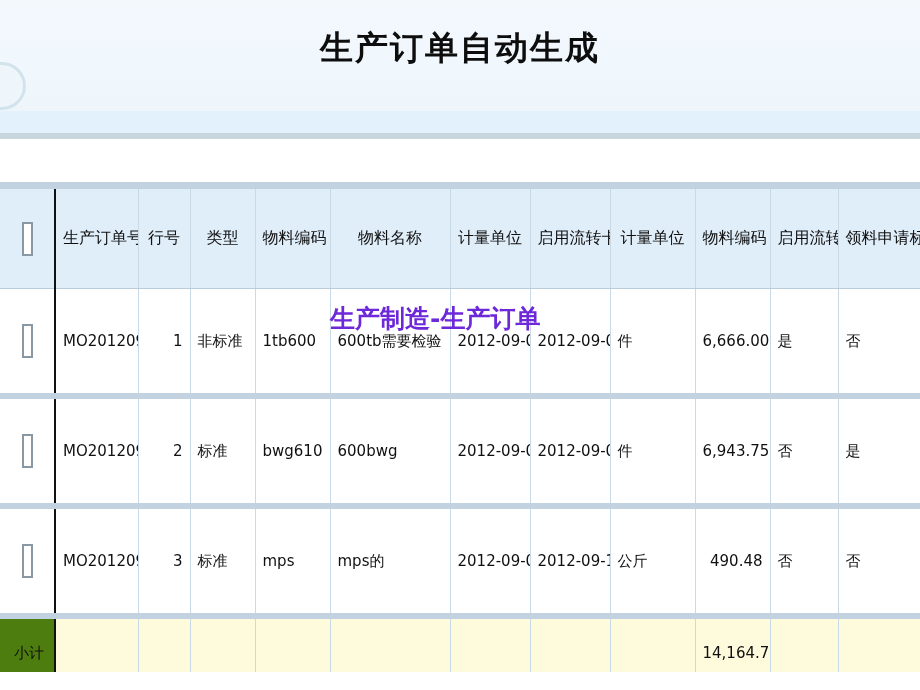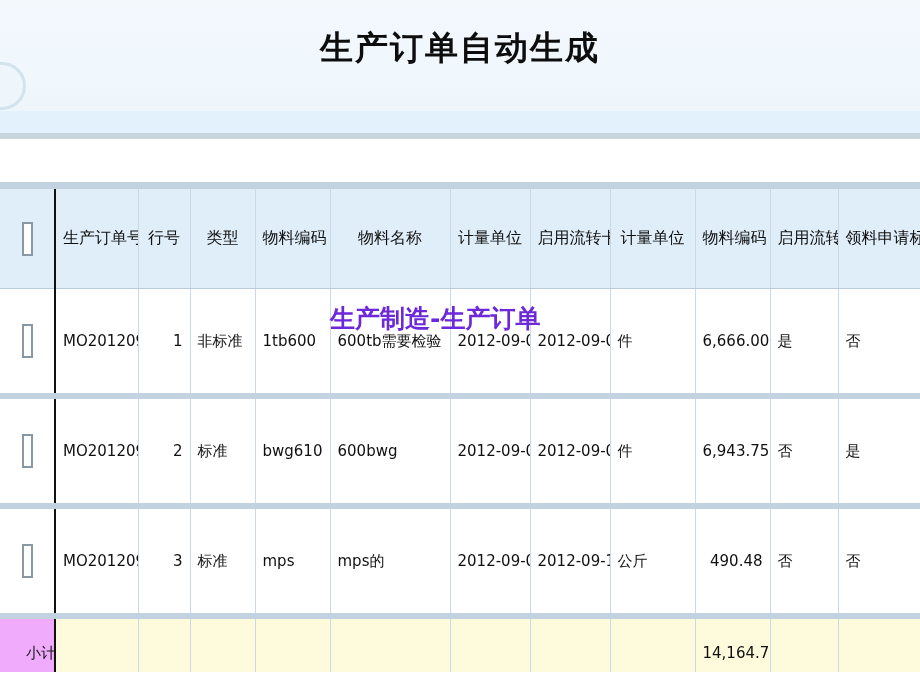--- a/index.html
+++ b/index.html
@@ -131,23 +131,23 @@
     height: 104px;
     background: #ffffff;
     border-bottom: 6px solid #c2d2e0;
   }
   table.grid tbody tr.subtotal-row td {
     height: 68px;
     background: #fdfbdc;
     border-bottom: 0;
   }
   table.grid tbody tr.subtotal-row td.sel-col {
-    background: #f0abfc;
+    background: #4d7c0f;
     text-align: left;
-    padding-left: 26px;
+    padding-left: 14px;
   }
 
   .num { text-align: right; }
   .lft { text-align: left; }
 
   .chk {
     display: inline-block;
     width: 11px;
     height: 34px;
     background: #ffffff;

